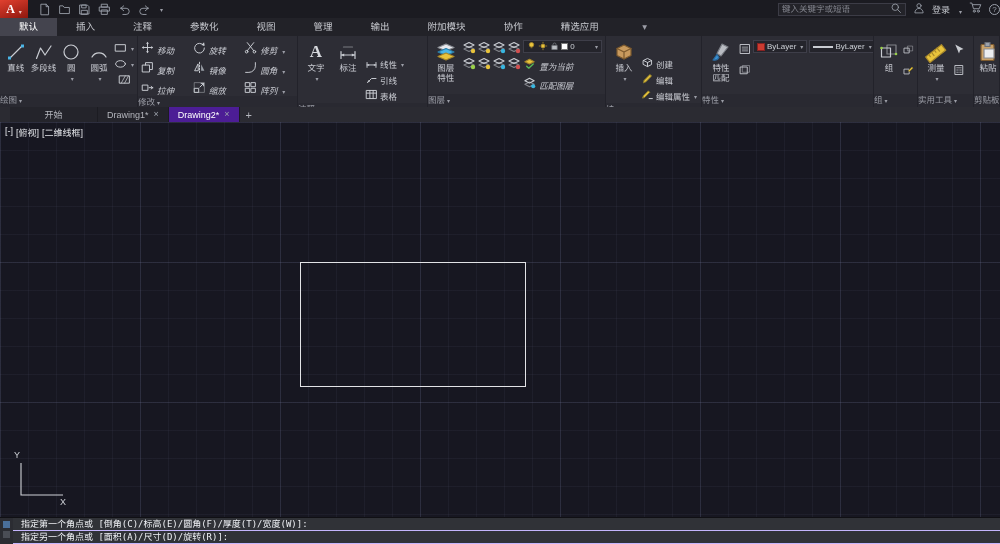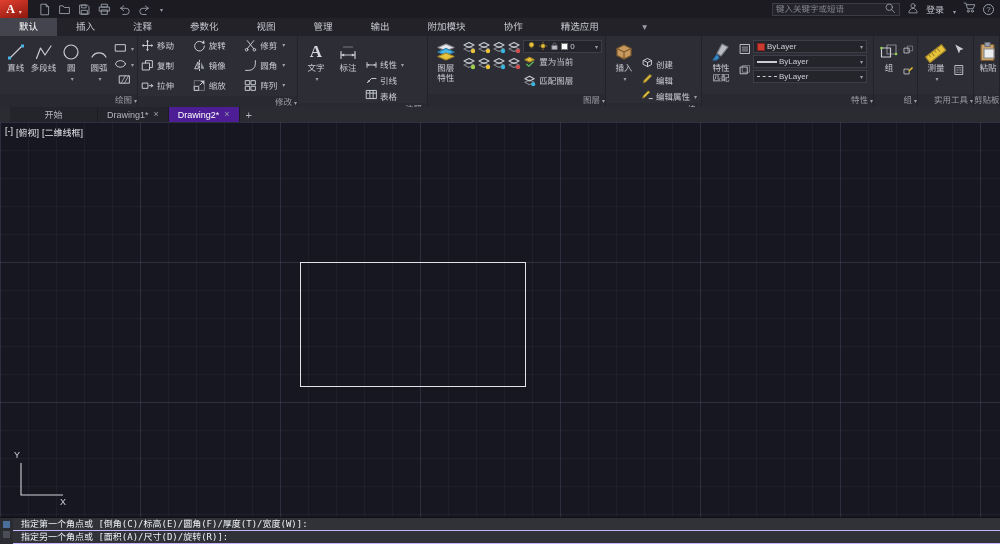--- a/index.html
+++ b/index.html
@@ -9,50 +9,50 @@
 
   
   .titlebar { height:18px; background:#1b1b21; display:flex; align-items:center; position:relative; flex:0 0 18px; }
   .applogo { width:28px; height:18px; background:linear-gradient(160deg,#e0402f,#8e170e); display:flex; align-items:center; justify-content:center; gap:2px; cursor:pointer; }
   .logoA { color:#fff; font-weight:bold; font-size:12px; line-height:18px; font-family:"Liberation Serif",serif; }
   .car::after { content:"▾"; font-size:6px; color:#9b9da6; margin-left:2px; }
   .applogo .car::after { color:#f0c9c4; }
   .qat { display:flex; align-items:center; gap:7px; margin-left:10px; }
   .qbtn { display:flex; align-items:center; cursor:pointer; }
   .titletext { position:absolute; left:50%; transform:translateX(-50%); font-size:9.5px; color:#b9bcc4; line-height:18px; white-space:nowrap; }
-  .tbright { position:absolute; right:6px; top:0; height:18px; display:flex; align-items:center; gap:7px; }
+  .tbright { position:absolute; right:0; top:0; height:18px; display:flex; align-items:center; gap:7px; }
   .searchbox { display:flex; align-items:center; background:#232329; border:1px solid #3c3c46; height:13px; padding:0 3px; }
   .searchbox input { background:transparent; border:none; outline:none; color:#d0d0d6; font-size:8.5px; width:108px; font-family:inherit; }
   .searchbox input::placeholder { color:#83858e; }
   .signin { font-size:9px; color:#c2c5cb; cursor:pointer; }
   .qmark { width:11px; height:11px; border:1px solid #9ba1ab; border-radius:50%; display:flex; align-items:center; justify-content:center; color:#9ba1ab; font-size:8px; cursor:pointer; }
   .qmark::after { content:"?"; }
 
   
   .tabrow { height:18px; background:#222228; display:flex; align-items:stretch; flex:0 0 18px; font-size:9.5px; }
   .rtab { padding:0 19px; line-height:18px; color:#c6c8ce; cursor:pointer; white-space:nowrap; }
   .rtab.active { background:#44444e; color:#ffffff; }
   .tabcaret { width:26px; text-align:center; line-height:18px; color:#9b9da6; margin-left:14px; cursor:pointer; }
 
   
   .ribbon { height:71px; flex:0 0 71px; background:#2d2d35; display:flex; overflow:hidden; }
   .panel { display:flex; flex-direction:column; border-right:1px solid #22222a; overflow:hidden; flex:0 0 auto; }
   .pbody { flex:1; display:flex; gap:2px; padding:2px 3px 0 3px; align-items:flex-start; }
-  .plabel { height:13px; flex:0 0 13px; font-size:8.5px; color:#9b9da6; text-align:right; line-height:12px; background:#292931; cursor:pointer; white-space:nowrap; }
+  .plabel { height:13px; flex:0 0 13px; font-size:8.5px; color:#9b9da6; text-align:left; line-height:12px; background:#292931; cursor:pointer; white-space:nowrap; }
   .bigbtn { width:30px; display:flex; flex-direction:column; align-items:center; color:#c9cbd2; font-size:8.5px; cursor:pointer; text-align:center; line-height:9.5px; padding-top:2px; }
   .bigbtn .bico { height:24px; display:flex; align-items:center; justify-content:center; }
   .bigbtn span.blabel { white-space:nowrap; }
   .scol { display:flex; flex-direction:column; gap:3px; padding-top:3px; align-items:center; }
   .sbtn { display:flex; align-items:center; gap:2px; cursor:pointer; color:#c9cbd2; font-size:8.5px; white-space:nowrap; }
   .mgrid { display:grid; grid-template-columns:repeat(3,1fr); grid-auto-rows:18px; flex:1; align-items:center; }
-  .cell { display:flex; align-items:flex-start; gap:3px; font-size:8.5px; color:#c9cbd2; cursor:pointer; white-space:nowrap; height:17px; }
+  .cell { display:flex; align-items:flex-end; gap:3px; font-size:8.5px; color:#c9cbd2; cursor:pointer; white-space:nowrap; height:17px;font-style:italic; }
   .acol { display:flex; flex-direction:column; justify-content:flex-start; gap:1px; padding-top:2px;margin-top:16px; }
   .lgrid { display:grid; grid-template-columns:repeat(4,14px); grid-auto-rows:15px; gap:1px; align-content:start; padding-top:2px; }
   .lcol { display:flex; flex-direction:column; gap:2px; width:86px; padding-top:2px; }
-  .pcol { display:flex; flex-direction:column; gap:2px; width:114px; padding-top:2px; }
+  .pcol { display:flex; flex-direction:row; gap:2px; width:114px; padding-top:2px; }
   .drop { height:13px; background:#24242b; border:1px solid #3e3e49; display:flex; align-items:center; gap:2px; padding:0 3px; font-size:8px; color:#cdd0d6; cursor:pointer; }
   .drop .car { margin-left:auto; }
   .dval { white-space:nowrap; }
   .lswatch { width:7px; height:7px; background:#ffffff; border:1px solid #777; display:inline-block; }
   .pswatch { width:8px; height:8px; background:#cc3b30; border:1px solid #822; display:inline-block; }
   .lwline { width:20px; height:2px; background:#c9ccd2; display:inline-block; }
   .ltline { width:20px; height:0; border-top:1px dashed #c9ccd2; display:inline-block; }
   .texticon { font-family:"Liberation Serif",serif; font-weight:bold; font-size:17px; color:#d6d8dd; }
 
   svg.ic { fill:none; stroke:#c9ccd2; stroke-width:1.2; stroke-linecap:round; stroke-linejoin:round; }

